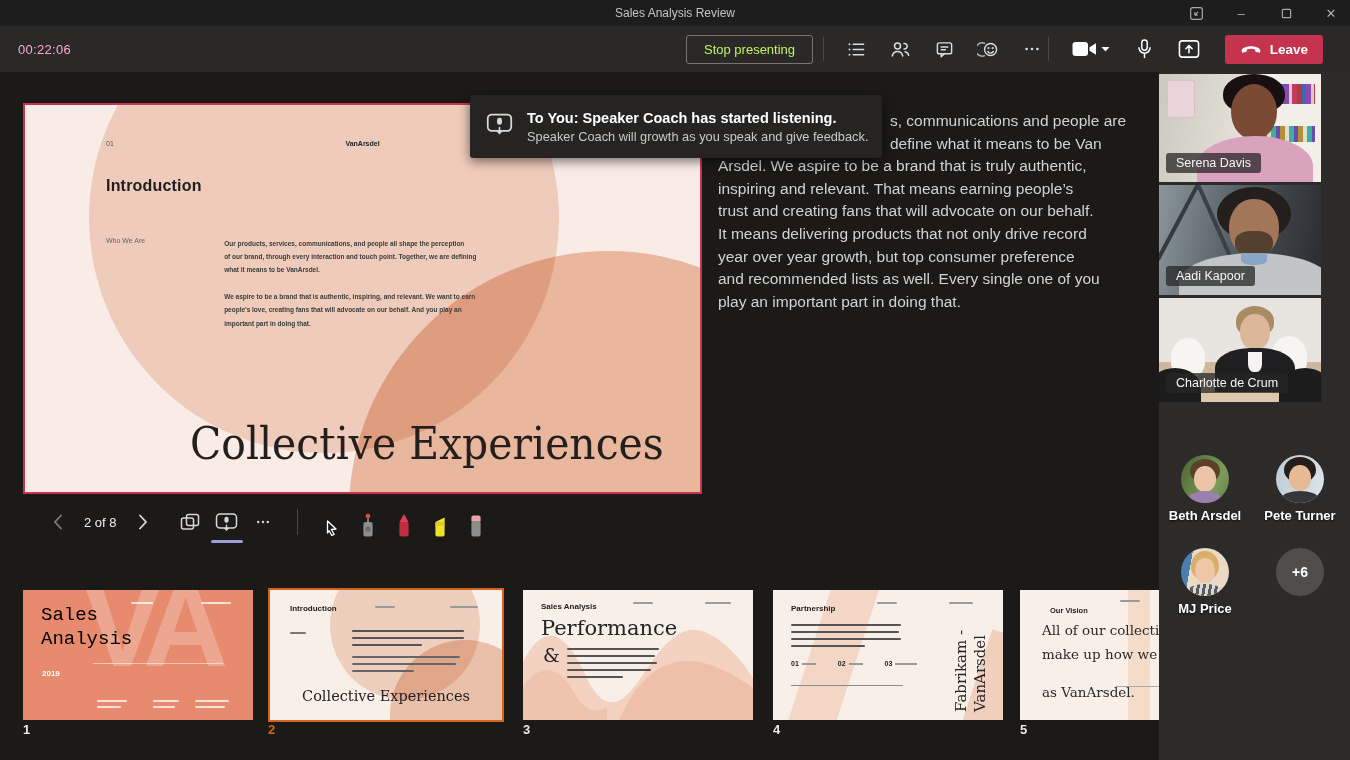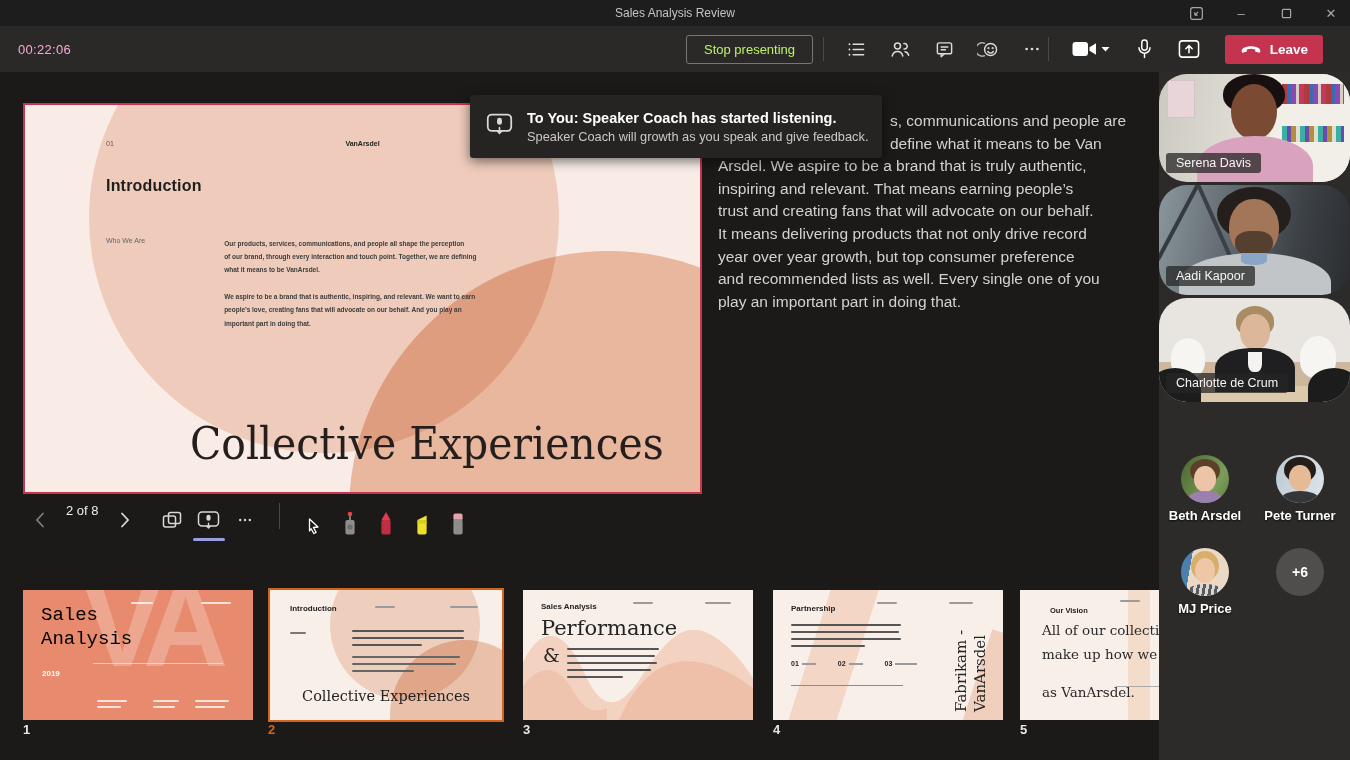--- a/index.html
+++ b/index.html
@@ -39,21 +39,21 @@
   .sl-pagenum{position:absolute;left:12%;top:9%;font-size:7px;color:#5a5a5a;}
   .sl-brand{position:absolute;left:0;right:0;top:9%;text-align:center;font-size:7px;font-weight:700;color:#222;}
   .sl-heading{position:absolute;left:12%;top:18.5%;font-size:16px;font-weight:700;color:#1e1e1e;letter-spacing:.2px;}
   .sl-seclabel{position:absolute;left:12%;top:34%;font-size:7px;color:#666;}
   .sl-body{position:absolute;left:29.5%;top:34%;font-size:6.5px;font-weight:700;color:#3c3c3c;white-space:nowrap;}
   .sl-body div{height:13.4px;line-height:13.4px;}
   .sl-p2{margin-top:13px;}
   .sl-title{position:absolute;left:24.5%;top:81%;font-family:"DejaVu Serif",serif;font-size:44px;
             color:#241f1d;white-space:nowrap;transform:scaleX(.93);transform-origin:left;}
   
-  .navrow{position:absolute;left:22px;top:431px;height:38px;display:flex;}
+  .navrow{position:absolute;left:40px;top:431px;height:38px;display:flex;align-items:center;}
   .nav-btn{background:none;border:none;color:#d8d8d8;display:flex;align-items:center;justify-content:center;
            width:30px;height:34px;padding:0;position:relative;margin:0 3px;}
   .nav-btn.dim{color:#7d7d7d;}
   .nav-pos{font-size:13px;color:#eee;margin:0 8px;white-space:nowrap;}
   .coach-underline{position:absolute;left:50%;transform:translateX(-50%);bottom:-4px;width:32px;height:3px;
                    background:#9a9ee0;border-radius:2px;}
   .nav-div{width:1px;height:26px;background:#4a4948;margin:0 16px;}
   .tool-btn{background:none;border:none;width:28px;height:34px;display:flex;align-items:flex-end;
             justify-content:center;padding:0;margin:0 4px;}
   
@@ -98,21 +98,21 @@
             font-size:15px;color:#242424;}
   .t4 .vert.f{align-self:flex-end;}
   .t5wrap{position:absolute;left:1020px;top:518px;width:139px;height:130px;overflow:hidden;}
   .t5{position:relative;width:230px;height:130px;background:#f9efe9;}
   .t5 .vstripe{position:absolute;left:108px;top:0;width:22px;height:130px;background:#f3dcc9;}
   .t5 .heading{position:absolute;left:22px;top:16px;font-size:7.5px;font-weight:700;color:#222;margin-left:8px;}
   .t5 .line{position:absolute;left:22px;font-family:"DejaVu Serif",serif;font-size:13.5px;color:#2a2a2a;white-space:nowrap;}
   .t5 .ul{position:absolute;left:96px;top:96px;width:60px;height:1px;background:#aaa;}
   
   .panel{position:absolute;left:1159px;top:72px;width:191px;height:688px;background:#2c2b2a;}
-  .vtile{position:absolute;left:0;width:191px;overflow:hidden;background:#888;border-radius:28px;}
+  .vtile{position:absolute;left:0;width:162px;overflow:hidden;background:#888;}
   .vt1{top:2px;height:108px;}
   .vt2{top:113px;height:110px;}
   .vt3{top:226px;height:104px;}
   .namechip{position:absolute;left:7px;bottom:9px;background:rgba(38,38,38,.75);border-radius:3px;
             padding:3px 10px;font-size:12.5px;color:#f5f5f5;z-index:5;white-space:nowrap;}
   .shape{position:absolute;}
   
   .v-serena{background:linear-gradient(100deg,#cbc9bf,#e6e2da 55%,#efece6);}
   .v-serena .shelf{right:0;top:0;width:42%;height:100%;background:#f2efe9;}
   .v-serena .books1{right:6px;top:10px;width:62px;height:20px;

